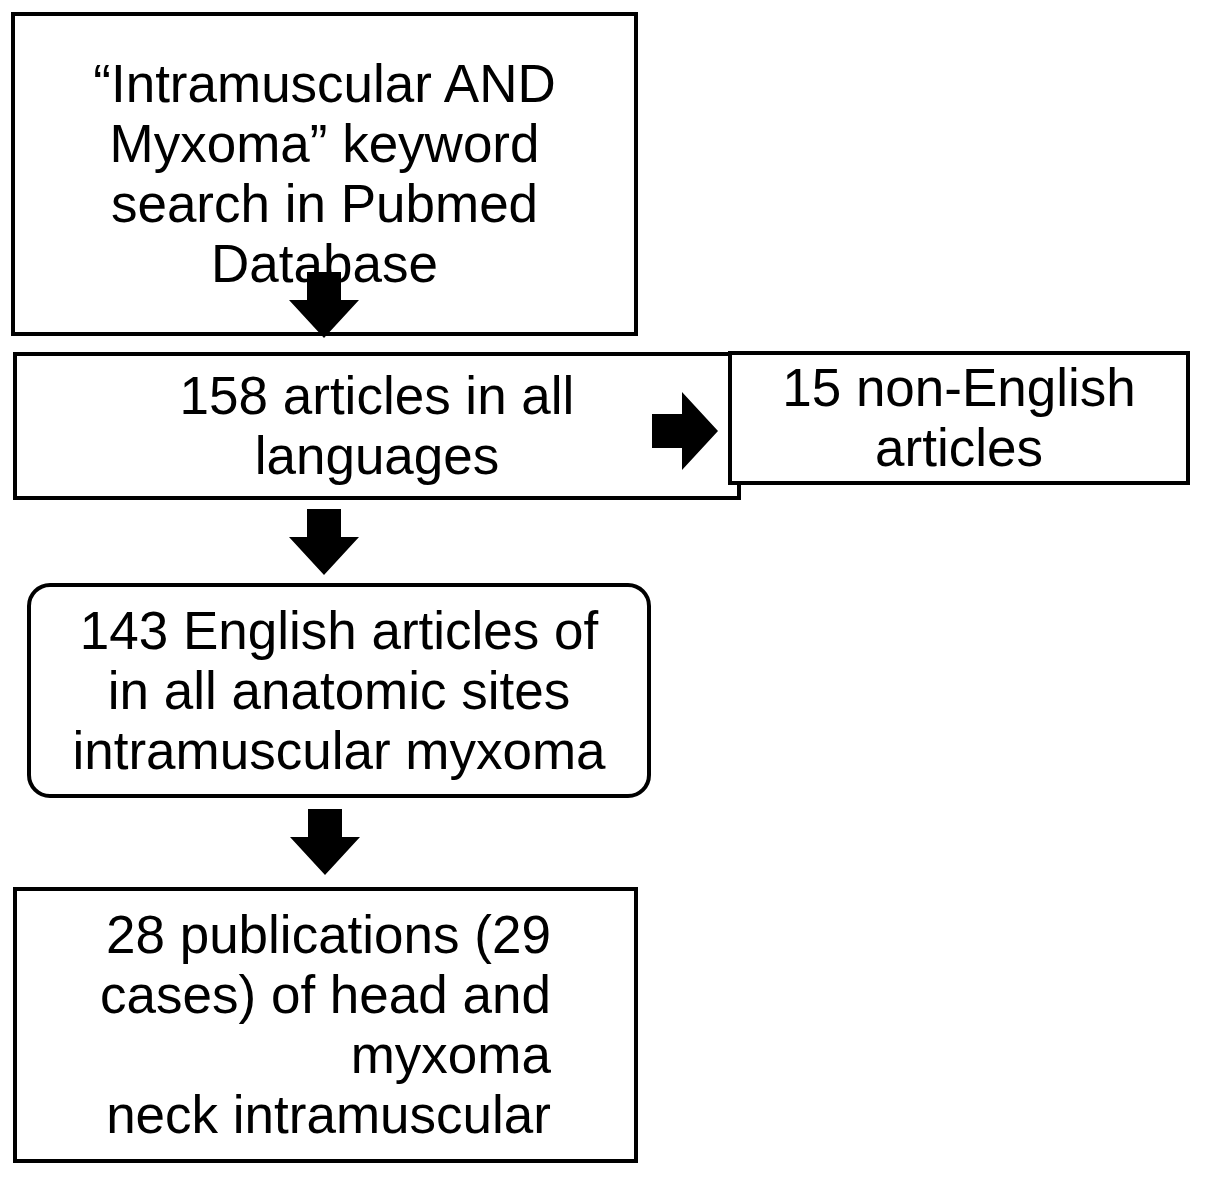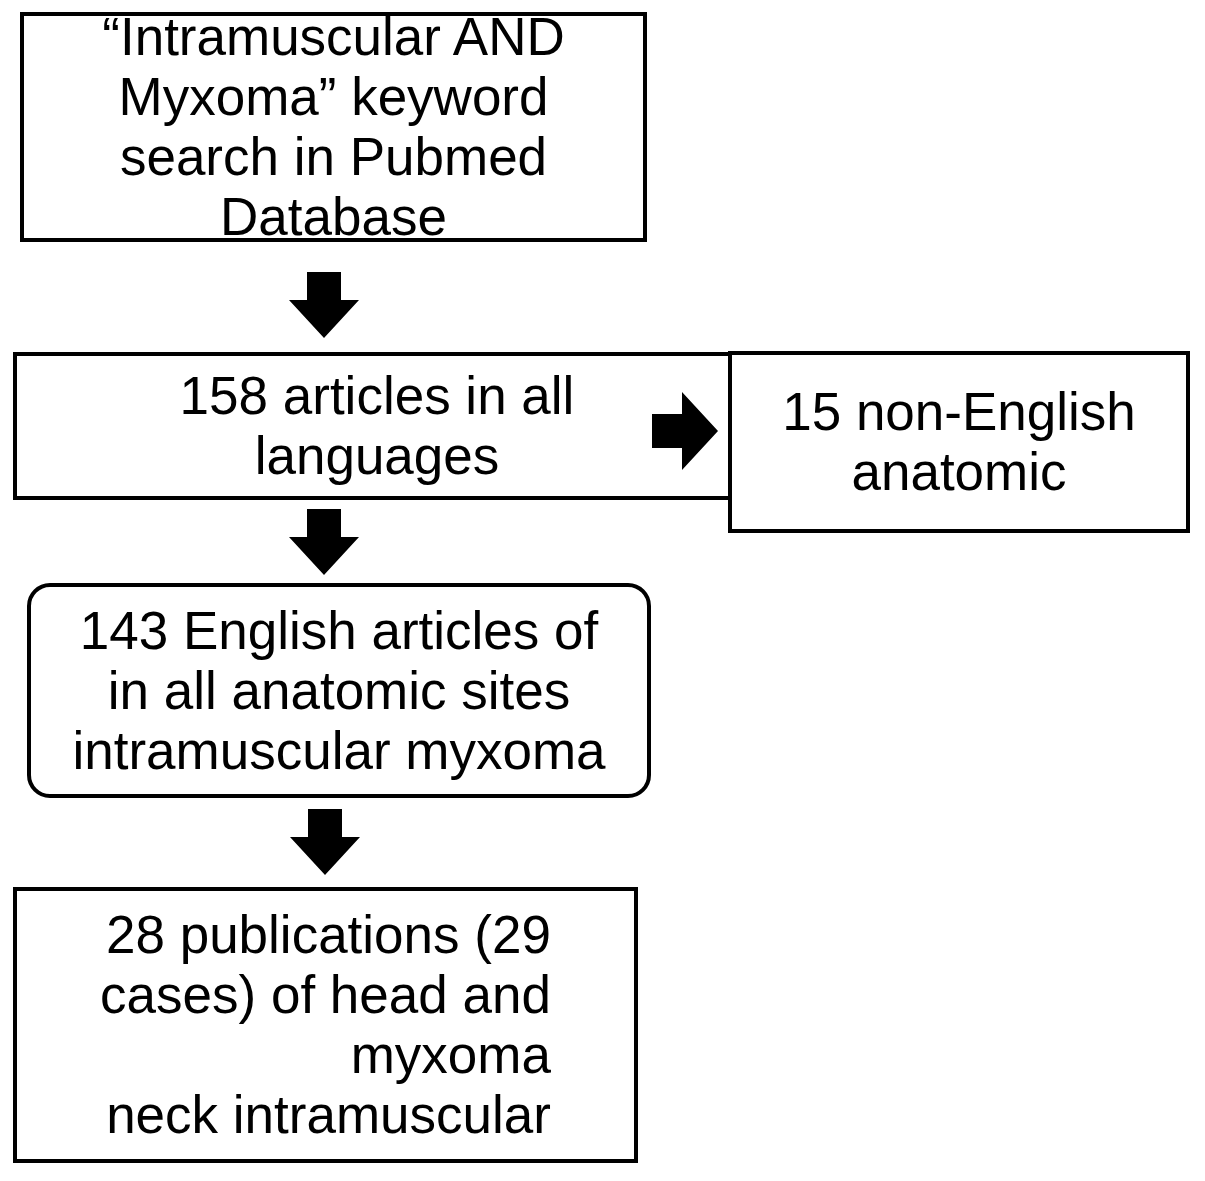--- a/index.html
+++ b/index.html
@@ -33,23 +33,23 @@
   }
   .box-text .line {
     display: block;
     white-space: nowrap;
   }
   .arrow {
     position: absolute;
     display: block;
   }
   
-  #box-search        { left: 20px;  top: 12px;  width: 627px; height: 230px; }
+  #box-search        { left: 11px;  top: 12px;  width: 627px; height: 324px; }
   #box-all-languages { left: 13px;  top: 352px; width: 728px; height: 148px; }
-  #box-non-english   { left: 728px; top: 351px; width: 462px; height: 182px; }
+  #box-non-english   { left: 728px; top: 351px; width: 462px; height: 134px; }
   #box-english       { left: 27px;  top: 583px; width: 624px; height: 215px; border-radius: 23px; }
   #box-head-neck     { left: 13px;  top: 887px; width: 625px; height: 276px; text-align: right; }
   
   #arrow-down-1 { left: 289px; top: 272px; }
   #arrow-down-2 { left: 289px; top: 509px; }
   #arrow-down-3 { left: 290px; top: 809px; }
   #arrow-right-1 { left: 652px; top: 392px; }
 </style>
 </head>
 <body>
@@ -76,21 +76,21 @@
     </div>
   </div>
 
   <svg class="arrow" id="arrow-right-1" width="66" height="78" viewBox="0 0 66 78">
     <polygon points="0,22 30,22 30,0 66,39 30,78 30,56 0,56" fill="#000000"></polygon>
   </svg>
 
   <div class="flow-box" id="box-non-english">
     <div class="box-text">
       <span class="line">15 non-English</span>
-      <span class="line">anatomic</span>
+      <span class="line">articles</span>
     </div>
   </div>
 
   <svg class="arrow" id="arrow-down-2" width="70" height="66" viewBox="0 0 70 66">
     <polygon points="18,0 52,0 52,28 70,28 35,66 0,28 18,28" fill="#000000"></polygon>
   </svg>
 
   <div class="flow-box" id="box-english">
     <div class="box-text">
       <span class="line">143 English articles of</span>

